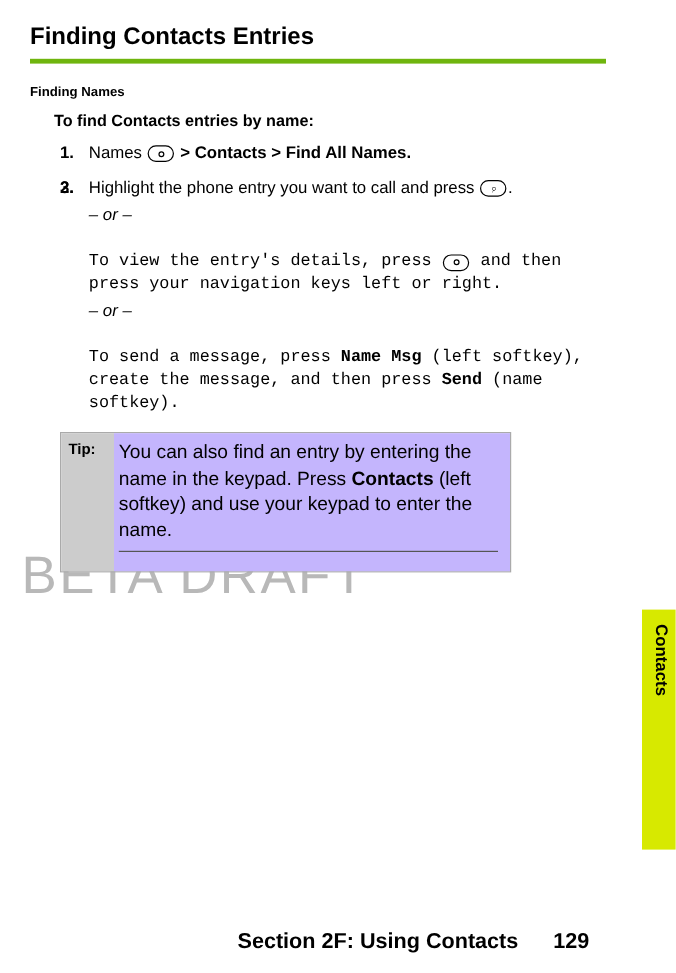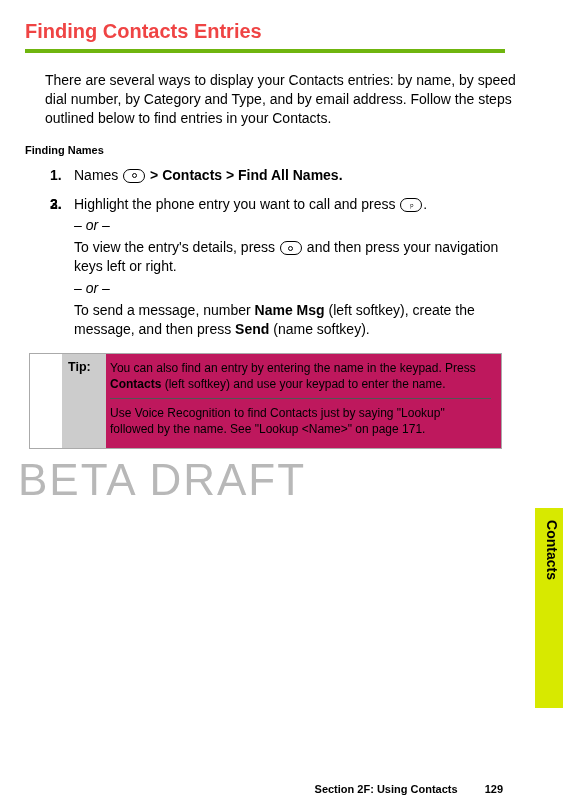--- a/index.html
+++ b/index.html
@@ -11,21 +11,21 @@
       width: 563px;
       height: 811px;
       background: #ffffff;
       font-family: Arial, Helvetica, sans-serif;
       position: relative;
       padding: 20px 30px 20px 25px;
     }
     .heading-main {
       font-size: 20px;
       font-weight: bold;
-      color: #ef4444;
+      color: #000000;
       margin-bottom: 6px;
     }
     .green-divider {
       height: 4px;
       background: #6fb50e;
       margin-bottom: 18px;
       width: 480px;
     }
     .intro-text {
       font-size: 14px;
@@ -106,50 +106,50 @@
       align-items: center;
       justify-content: center;
     }
     .key-phone {
       font-size: 9px;
       line-height: 10px;
       transform: rotate(-20deg);
       display: inline-block;
     }
     .step-para {
-      margin-top: 3px;
+      margin-top: 21px;
       margin-bottom: 3px;
+      font-family: Liberation Mono, monospace;
     }
     .or-line {
       margin-top: 3px;
       margin-bottom: 3px;
       font-style: italic;
     }
     .tip-box {
       display: flex;
       border: 1px solid #aaa;
       margin-top: 14px;
-      margin-left: 4px;
-      width: 473px;
-      padding-left: 32px;
+      margin-left: 25px;
+      width: 376px;
     }
     .tip-label-cell {
       background: #cccccc;
       width: 44px;
       padding: 6px 6px;
       font-weight: bold;
       font-size: 12.5px;
       color: #000;
       vertical-align: top;
     }
     .tip-content-cell {
       flex: 1;
-      background: #be185d;
+      background: #c4b5fd;
       padding: 6px 10px 10px 4px;
-      font-size: 12px;
+      font-size: 16px;
       line-height: 1.35;
     }
     .tip-divider {
       border: none;
       border-top: 1px solid #555;
       margin: 6px 0;
     }
     .side-tab {
       position: absolute;
       right: 0;
@@ -182,43 +182,43 @@
       z-index: 0;
       pointer-events: none;
     }
     .content-wrap {
       position: relative;
       z-index: 1;
     }
     .footer {
       position: absolute;
       bottom: 16px;
-      right: 60px;
-      font-size: 11px;
+      right: 72px;
+      font-size: 18px;
       font-weight: bold;
       color: #000;
     }
     .footer-page {
       margin-left: 24px;
     }
   </style>
 </head>
 <body>
 
 <div class="watermark">BETA DRAFT</div>
 
 <div class="content-wrap">
 
   <h1 class="heading-main">Finding Contacts Entries</h1>
   <div class="green-divider"></div>
 
-  <p class="intro-text">There are several ways to display your Contacts entries: by name, by speed dial number, by Category and Type, and by email address. Follow the steps outlined below to find entries in your Contacts.</p>
 
   <h2 class="sub-heading">Finding Names</h2>
 
+  <p class="sub-sub-heading">To find Contacts entries by name:</p>
 
   <ol class="step-list">
     <li class="step-item">
       <span class="step-number">1.</span>
       <span class="step-text">
         <span>Names </span><span class="key-icon key-circle">
             <span class="key-inner-dot"></span>
           </span><span class="bold"> &gt; Contacts &gt; Find All Names.</span>
       </span>
     </li>
@@ -235,33 +235,32 @@
           </span><span>.</span>
       </span>
       <div class="or-line">– or –</div>
       <div class="step-para">
         <span>To view the entry's details, press </span><span class="key-icon key-circle">
             <span class="key-inner-dot"></span>
           </span><span> and then press your navigation keys left or right.</span>
       </div>
       <div class="or-line">– or –</div>
       <div class="step-para">
-        <span>To send a message, number </span><span class="bold">Name Msg</span><span> (left softkey), create the message, and then press </span><span class="bold">Send</span><span> (name softkey).</span>
+        <span>To send a message, press </span><span class="bold">Name Msg</span><span> (left softkey), create the message, and then press </span><span class="bold">Send</span><span> (name softkey).</span>
       </div>
     </li>
   </ol>
 
   <div class="tip-box">
     <div class="tip-label-cell">Tip:</div>
     <div class="tip-content-cell">
       <div>
         <span>You can also find an entry by entering the name in the keypad. Press </span><span class="bold">Contacts</span><span> (left softkey) and use your keypad to enter the name.</span>
       </div>
       <hr class="tip-divider">
-      <div>Use Voice Recognition to find Contacts just by saying "Lookup" followed by the name. See "Lookup &lt;Name&gt;" on page 171.</div>
     </div>
   </div>
 
 </div>
 
 <div class="side-tab"></div>
 <div class="side-tab-text">Contacts</div>
 
 <div class="footer">
   <span>Section 2F: Using Contacts</span>

